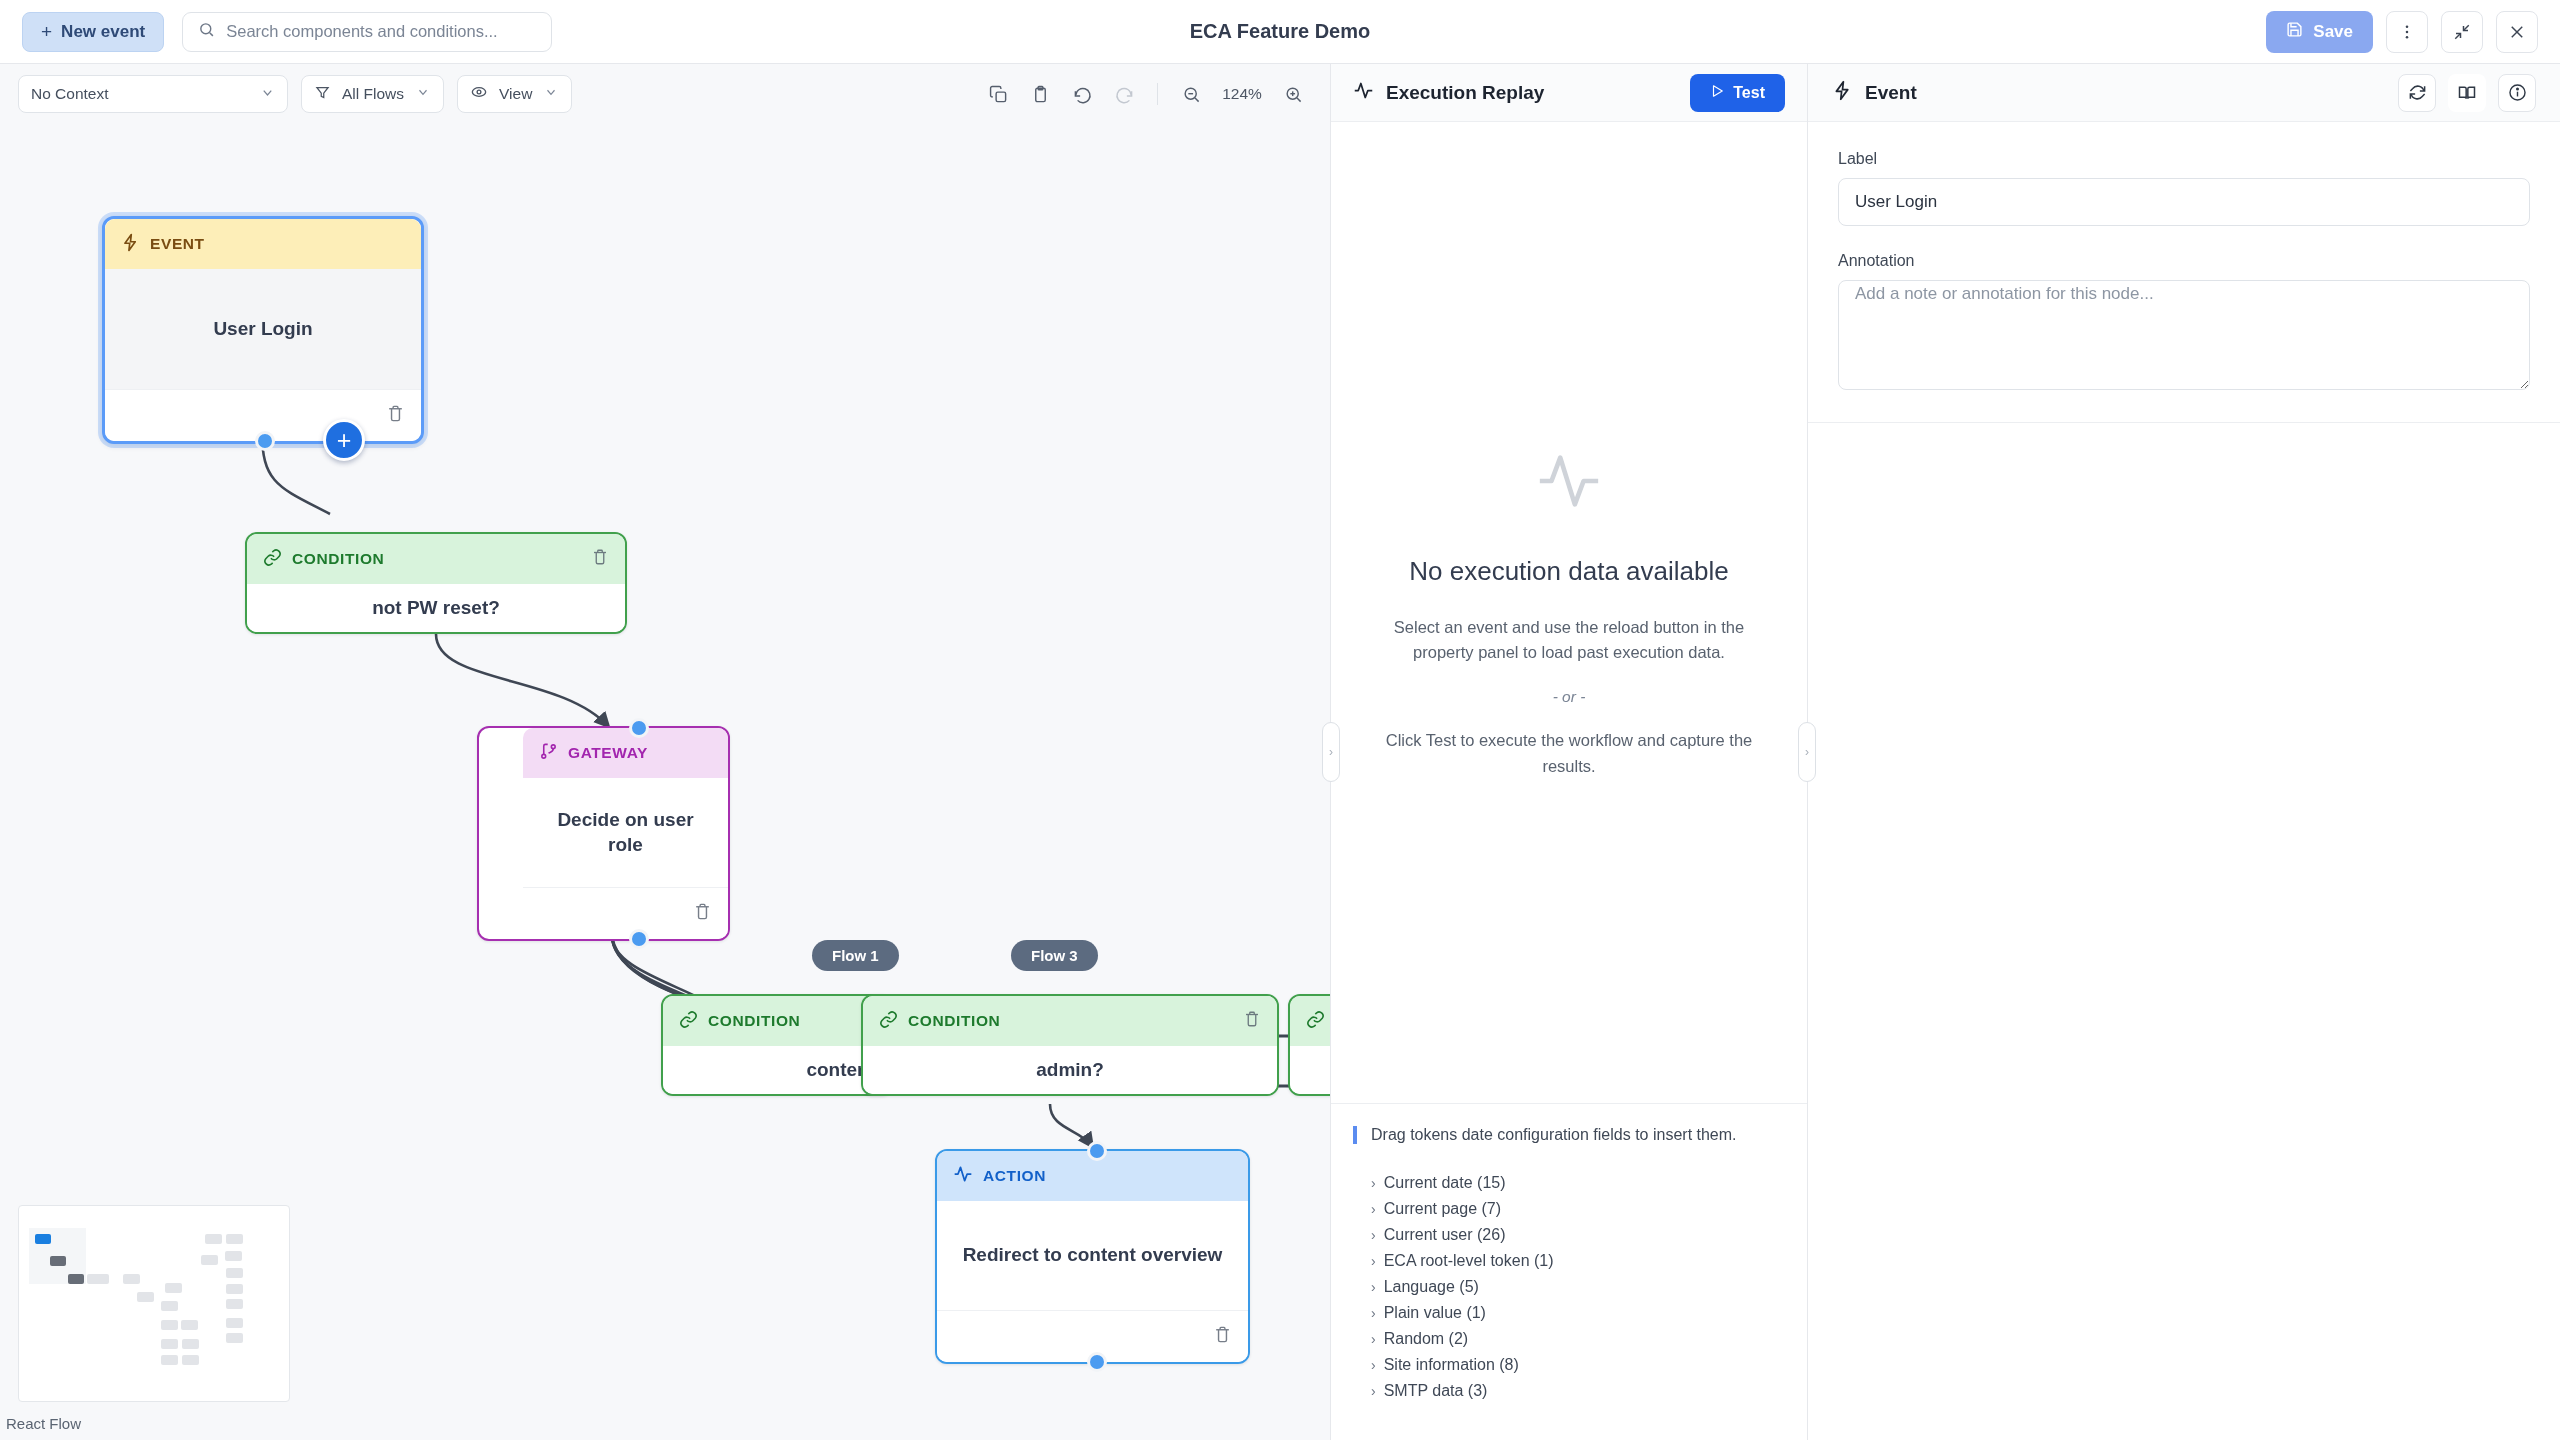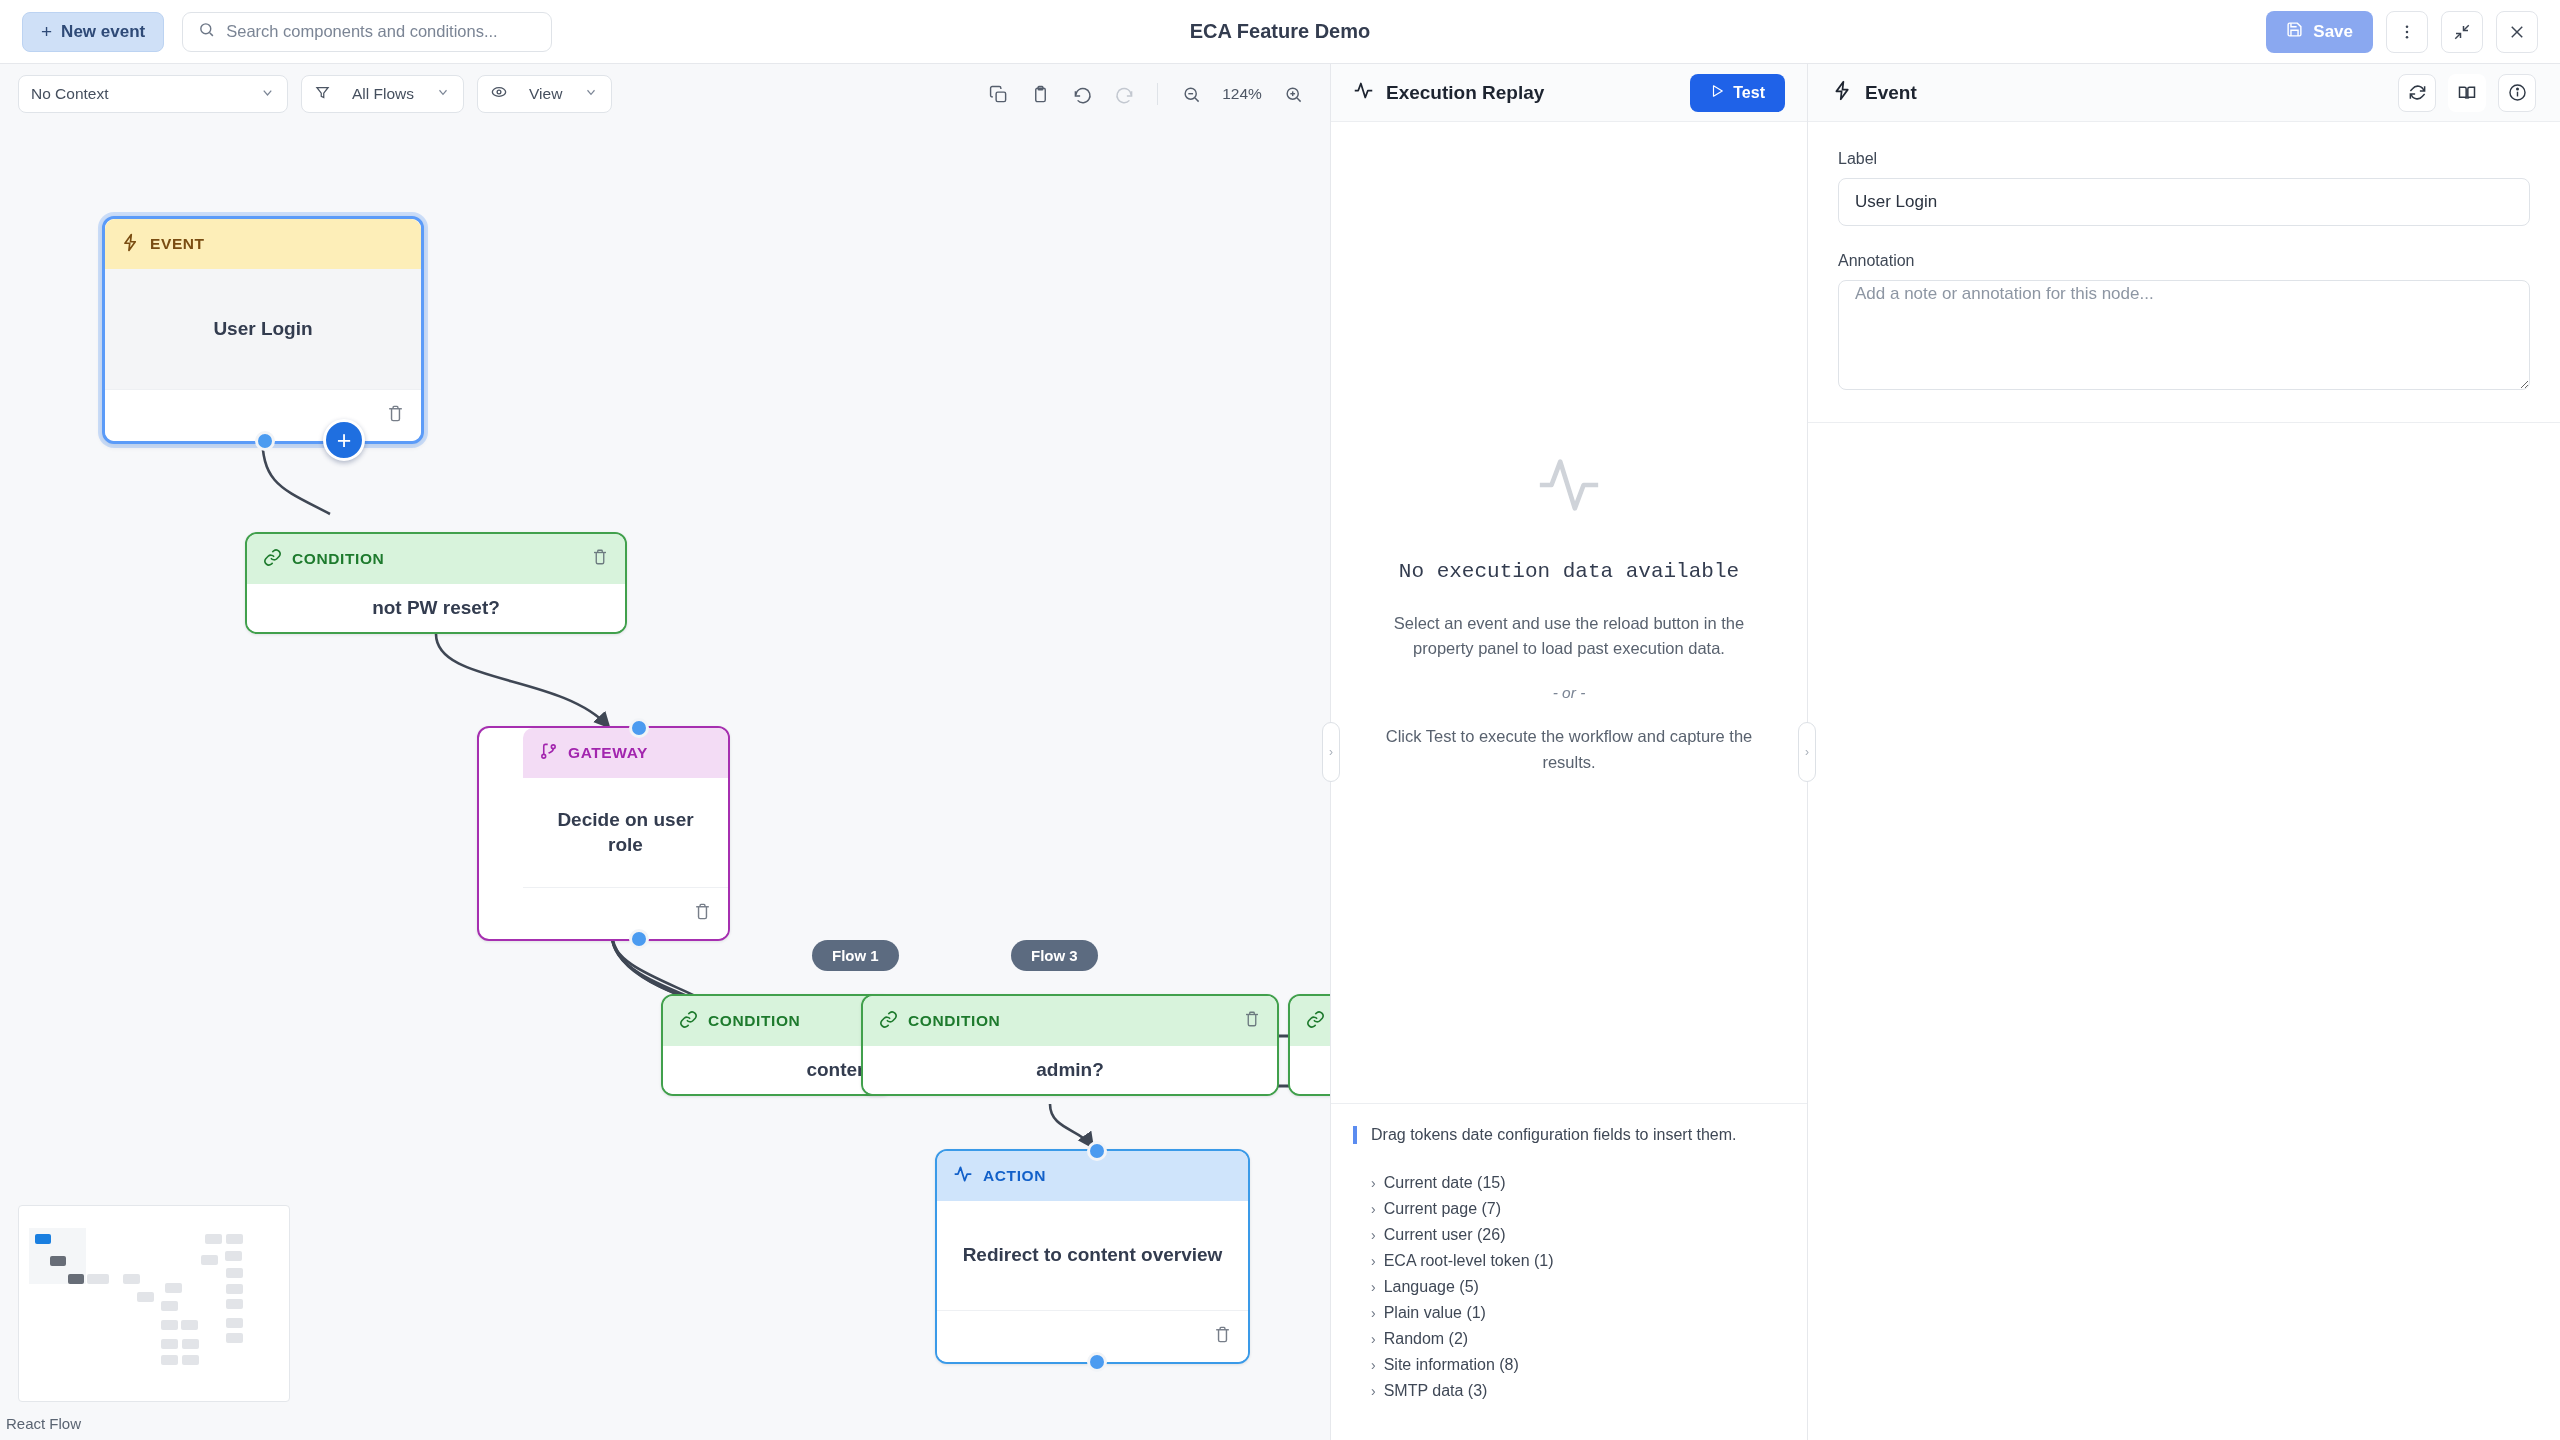--- a/index.html
+++ b/index.html
@@ -65,21 +65,21 @@
   }
   .select-ctl {
     margin-left: 18px; width: 270px; height: 38px; background: #fff;
     border: 1px solid #e0e4e9; border-radius: 8px; display: flex;
     align-items: center; padding: 0 12px; font-size: 15.5px; color: #4a5healthy;
     color: #454f5e; cursor: pointer;
   }
   .select-ctl .chev { margin-left: auto; color: #7b8595; }
   .pill-ctl {
     margin-left: 13px; height: 38px; background: #fff; border: 1px solid #e0e4e9;
-    border-radius: 8px; display: flex; align-items: center; gap: 22px;
+    border-radius: 8px; display: flex; align-items: center; gap: 12px;
     padding: 0 13px; font-size: 15.5px; color: #454f5e; cursor: pointer;
   }
   .canvas-tools-mid {
     margin-left: auto; margin-right: 18px; display: flex; align-items: center; gap: 4px;
   }
   .tool-ico {
     width: 38px; height: 38px; display: flex; align-items: center; justify-content: center;
     color: #555e6c; cursor: pointer; border-radius: 7px;
   }
   .tool-ico.disabled { color: #c3c8d0; cursor: default; }
@@ -171,21 +171,21 @@
   .test-btn {
     margin-left: auto; height: 38px; padding: 0 20px; background: #1f62e8;
     color: #fff; border: none; border-radius: 8px; font-size: 16px;
     font-weight: 600; display: flex; align-items: center; gap: 9px; cursor: pointer;
   }
   .replay-empty {
     flex: 1; display: flex; flex-direction: column; align-items: center;
     justify-content: center; padding: 0 48px; text-align: center;
   }
   .empty-ico { color: #cfd3d9; margin-bottom: 36px; }
-  .empty-title { font-size: 21px; color: #333c4f; margin-bottom: 28px; font-family: Liberation Mono, monospace; }
+  .empty-title { font-size: 26px; color: #333c4f; margin-bottom: 28px; }
   .empty-sub { font-size: 16.5px; color: #59626f; line-height: 1.55; }
   .empty-or { font-size: 15.5px; color: #7b8595; font-style: italic; margin: 22px 0; }
 
   .tokens-sec { flex: 0 0 auto; border-top: 1px solid #eceef1; }
   .tokens-head {
     height: 58px; display: flex; align-items: center; gap: 12px;
     padding: 0 22px; background: #fafbfc; border-bottom: 1px solid #eceef1;
   }
   .tokens-body { padding: 22px 22px 36px 22px; }
   .token-hint {

